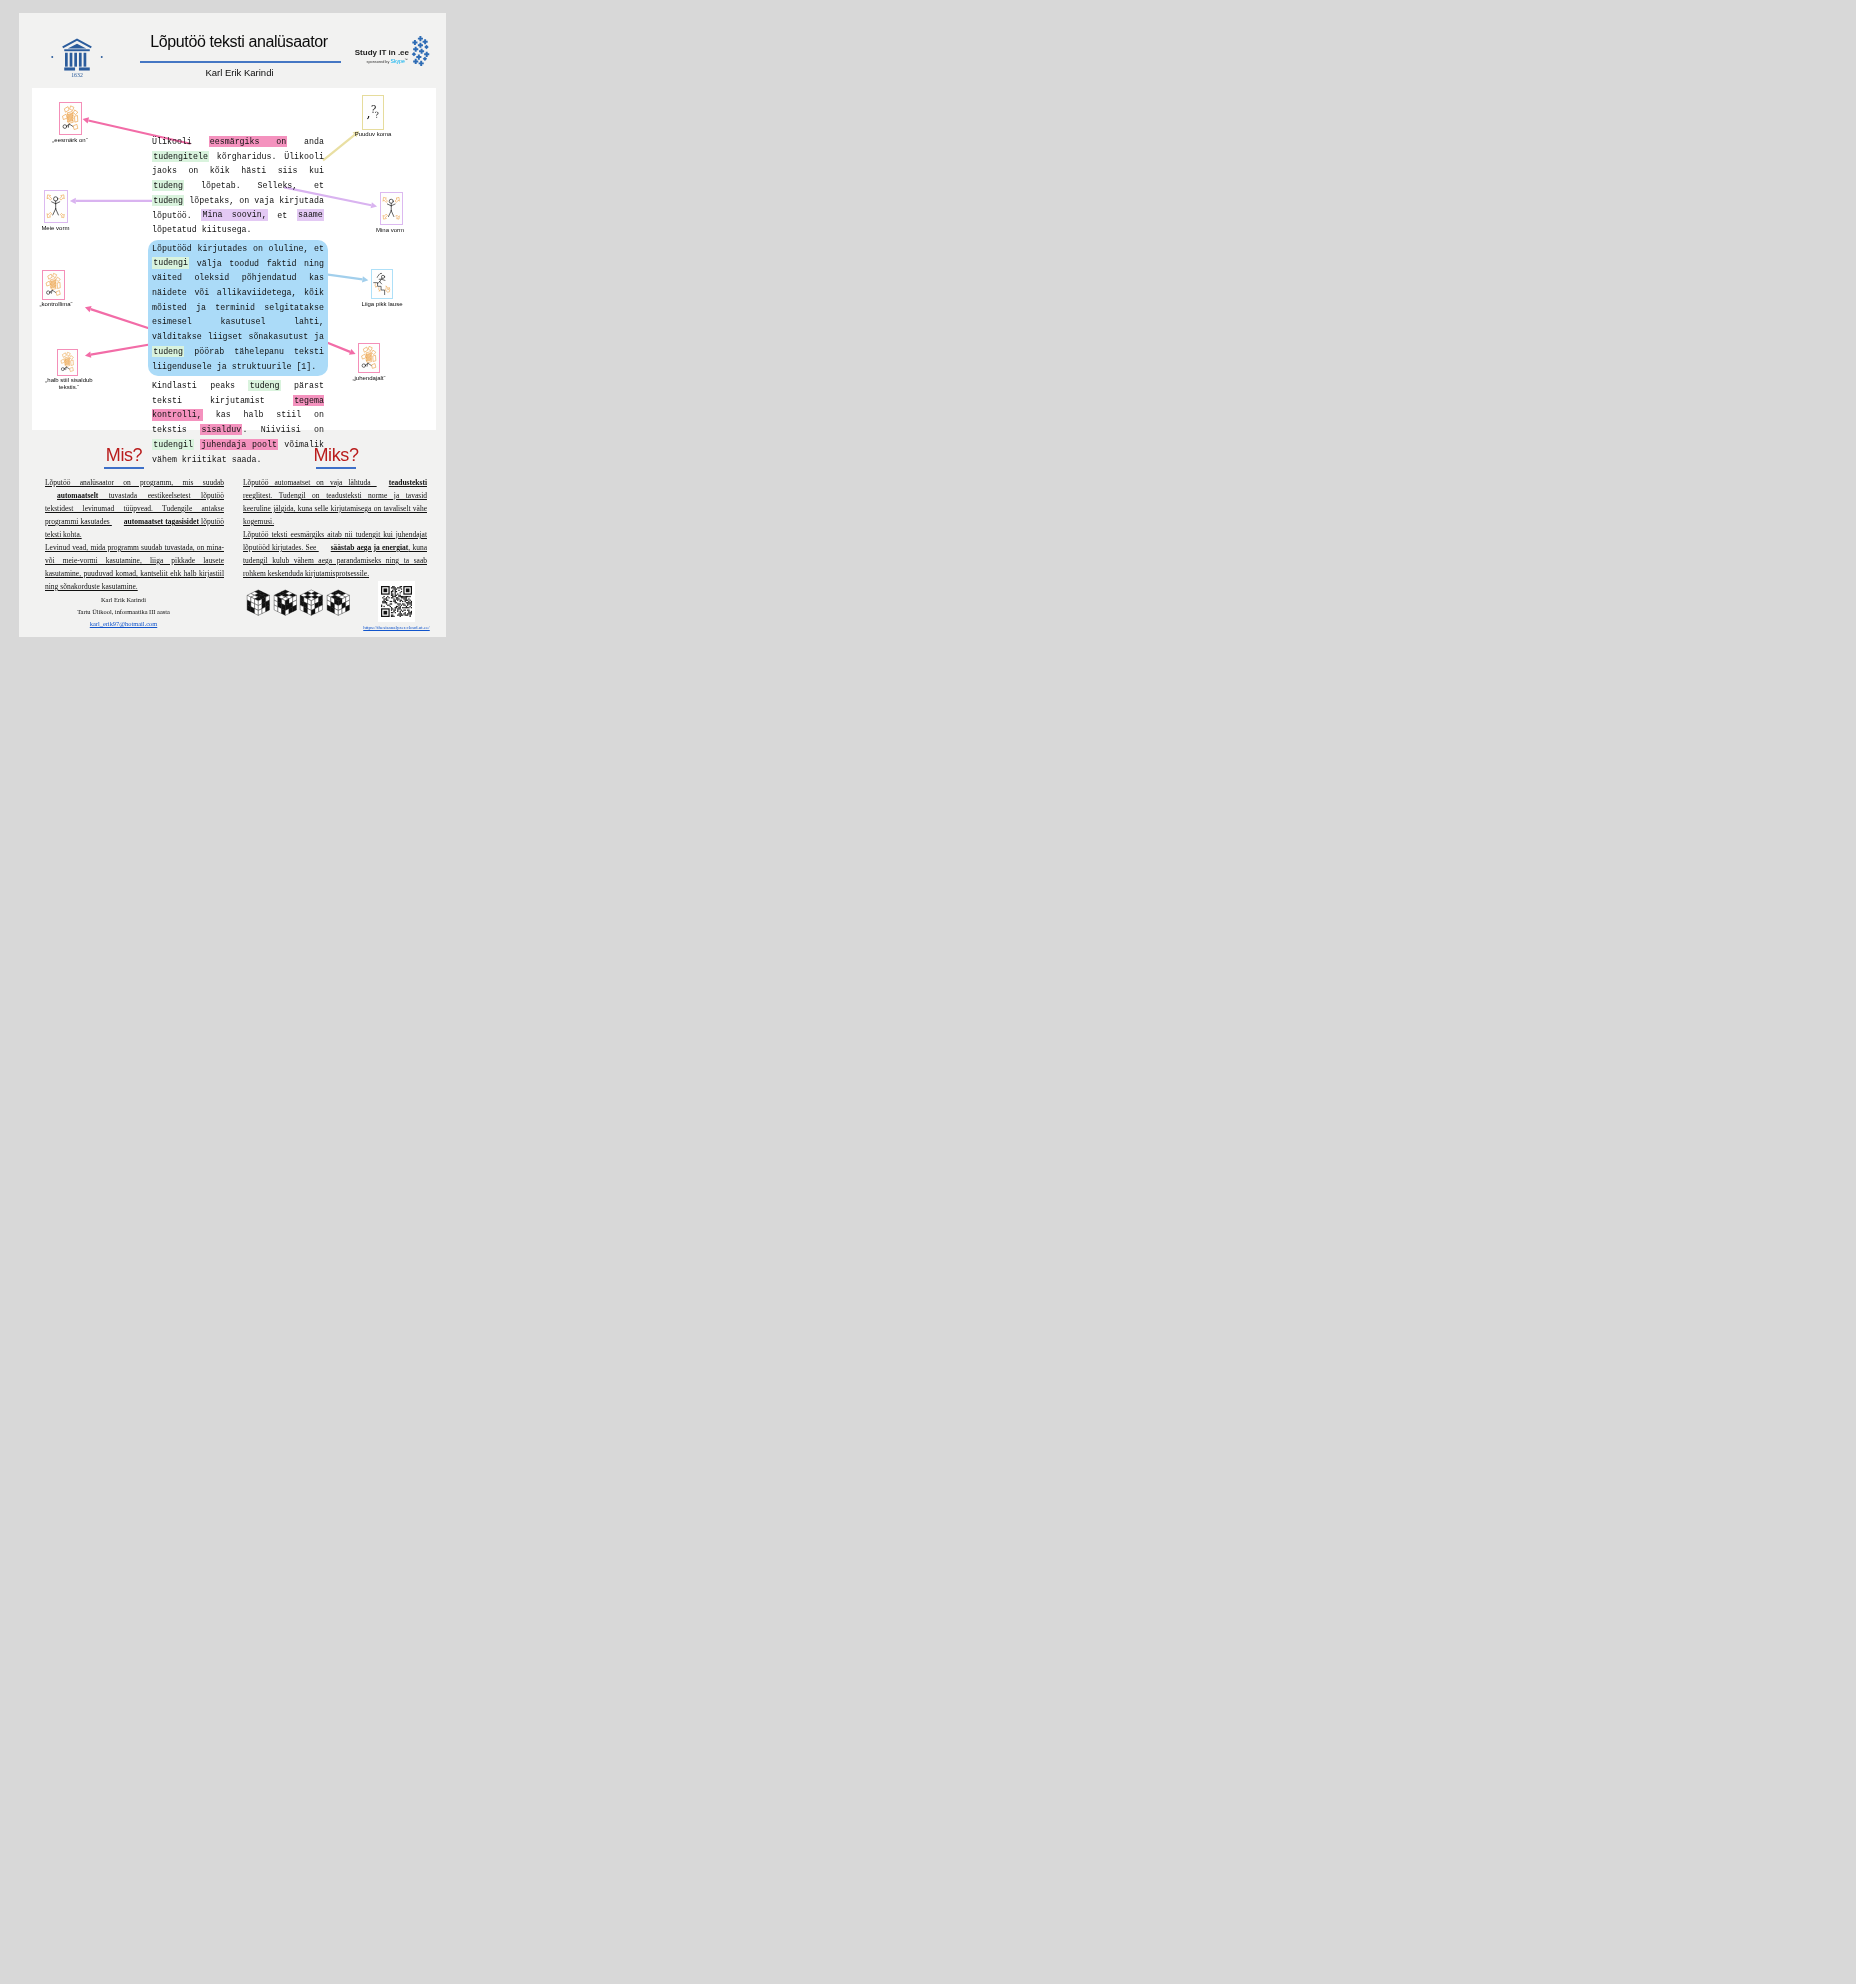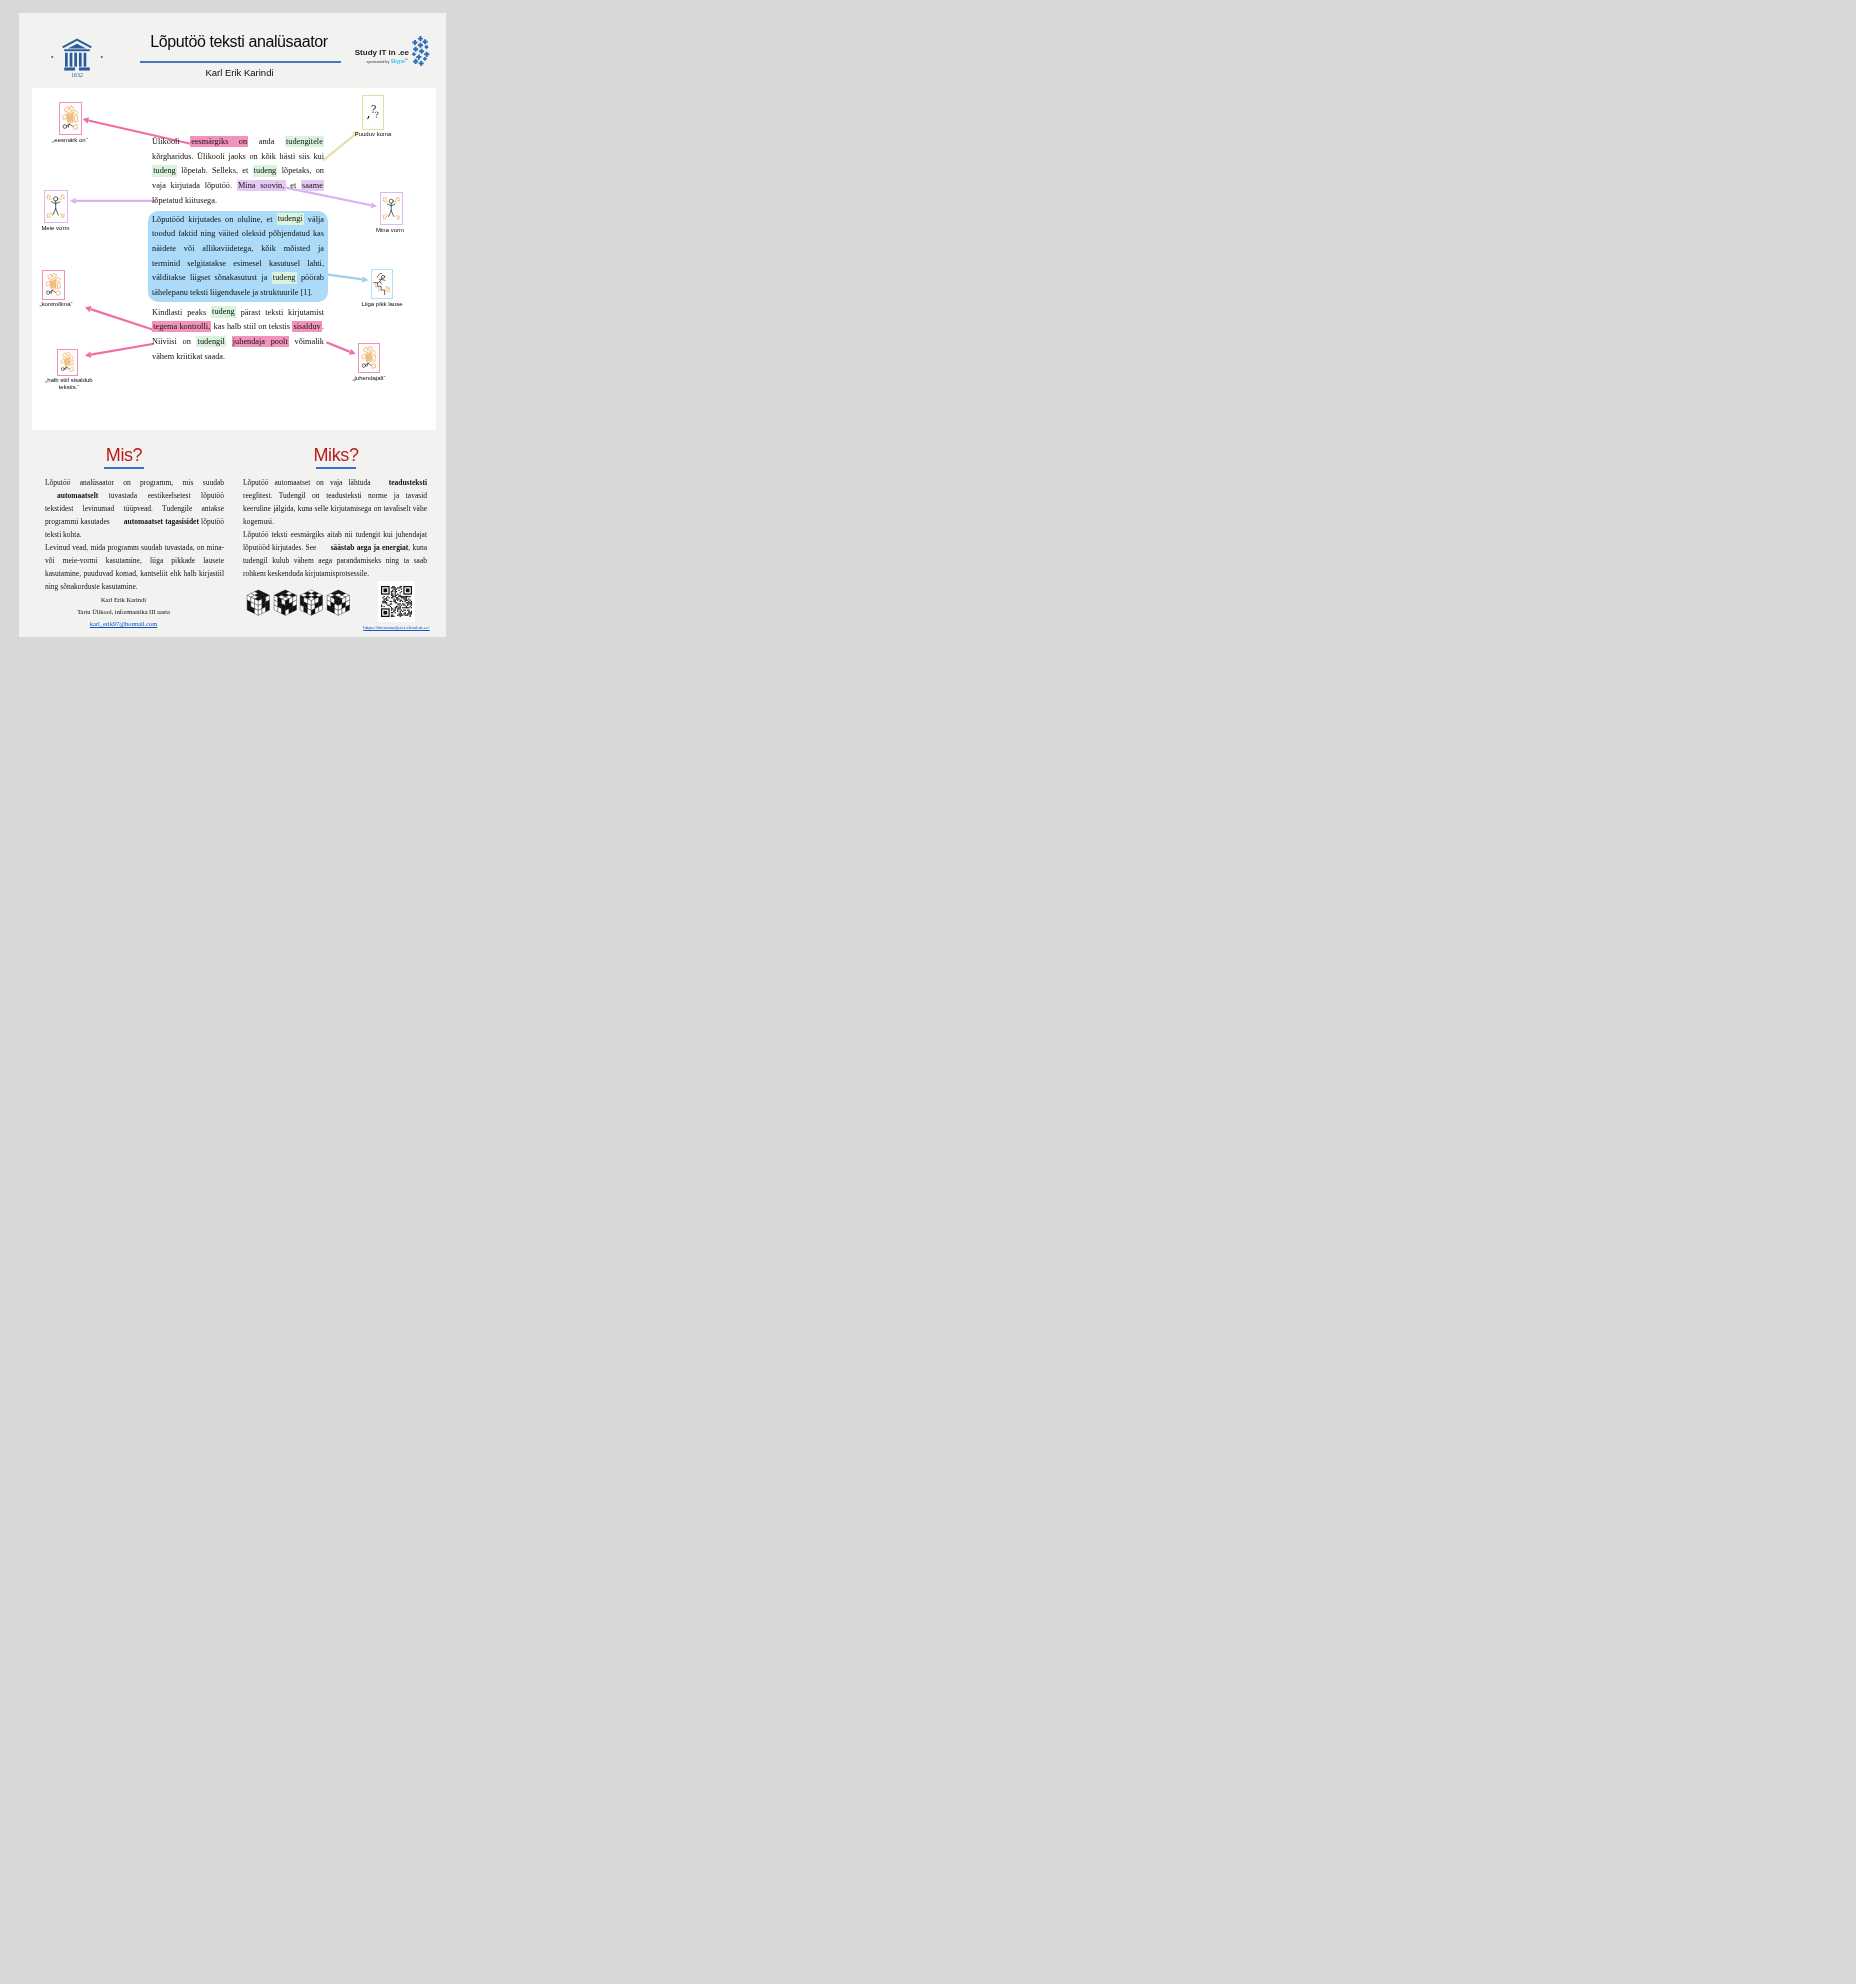--- a/index.html
+++ b/index.html
@@ -12,41 +12,41 @@
   .ut-logo{left:48px;top:28px;width:58px;height:58px;}
   .page-title{left:119px;top:33px;width:240px;text-align:center;font-size:16px;
               letter-spacing:-0.4px;font-weight:400;color:#0b0b0b;white-space:nowrap;}
   .title-underline{left:140px;top:61px;width:201px;height:1.6px;background:var(--accent);}
   .page-subtitle{left:160px;top:67px;width:159px;text-align:center;font-size:9.5px;color:#0b0b0b;}
   .studyit-name{left:336px;top:48px;width:73px;text-align:right;font-size:8px;font-weight:700;color:#222;}
   .studyit-sponsored{left:329px;top:58px;width:79px;text-align:right;font-size:3.8px;color:#333;}
   .studyit-sponsored .brand{color:var(--skype);font-size:5.2px;}
   .et-pattern{left:410px;top:36px;width:22px;height:30px;}
   
-  .story{left:152px;top:135px;width:172px;font-family:Liberation Serif, serif;
+  .story{left:152px;top:135px;width:172px;font-family:Liberation Mono, monospace;
          font-size:8.3px;line-height:14.7px;text-align:justify;z-index:10;}
   .story p{margin:0 0 2.4px 0;}
   .story p.blue{background:var(--parablue);padding:1.6px 4px;margin:2.4px -4px 3.2px -4px;border-radius:10px;}
   .hl{padding:1.2px 1.2px;}
   .hl-pink{background:var(--hlpink);}
   .hl-green{background:var(--hlgreen);}
   .hl-purple{background:var(--hlpurple);}
   .bold{font-weight:bold;padding-left:12px;}
   
   .card{position:absolute;background:#fefefe;border:1.2px solid;z-index:8;
         display:flex;align-items:center;justify-content:center;}
   .card svg{width:88%;height:92%;}
   .card-label{position:absolute;text-align:center;font-size:6px;color:#0b0b0b;line-height:7.1px;z-index:8;}
   #arrow-layer{left:0;top:0;z-index:6;pointer-events:none;}
   
   .sec-heading{top:445px;width:64px;text-align:center;font-size:18px;letter-spacing:-0.4px;color:#b91c1c;}
   .sec-underline{top:467px;width:40px;height:2px;background:var(--accent2);}
   .sec-text{top:476px;font-family:"Liberation Serif",serif;font-size:7.5px;
             line-height:13px;text-align:justify;}
-  .sec-text p{margin:0;}
+  .sec-text p{margin:0;text-decoration:underline;}
   
   .footer-line{left:64px;width:119px;text-align:center;font-family:"Liberation Serif",serif;font-size:6.4px;}
   a.link{color:var(--link);text-decoration:underline;}
   .cubes{left:246px;top:589px;display:flex;gap:2px;}
   .qr-box{left:378px;top:581px;width:37px;height:41px;background:#ffffff;
           display:flex;align-items:center;justify-content:center;}
   .footer-url{left:341px;top:625px;width:111px;text-align:center;
               font-family:"Liberation Serif",serif;font-size:5px;}
 </style>
 </head>

